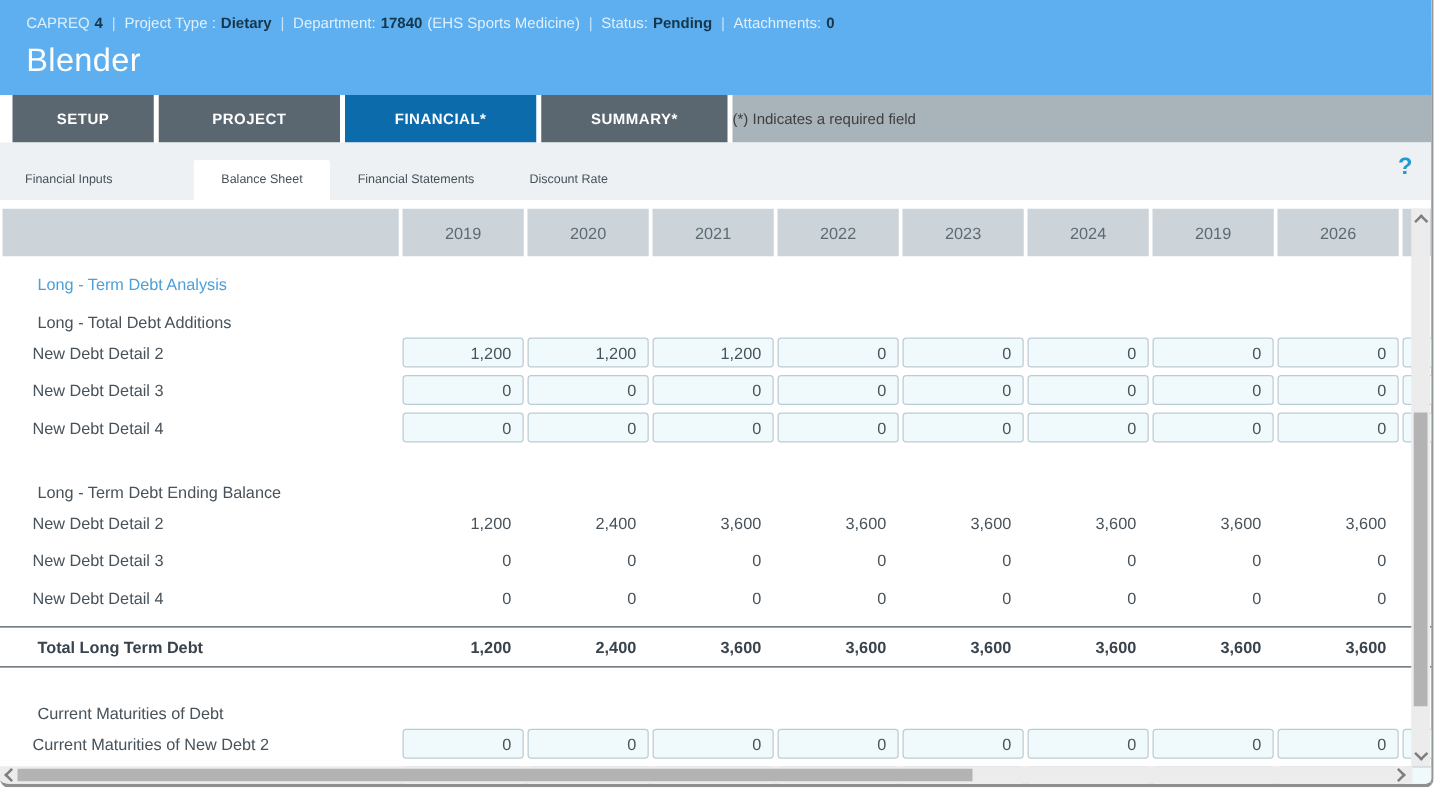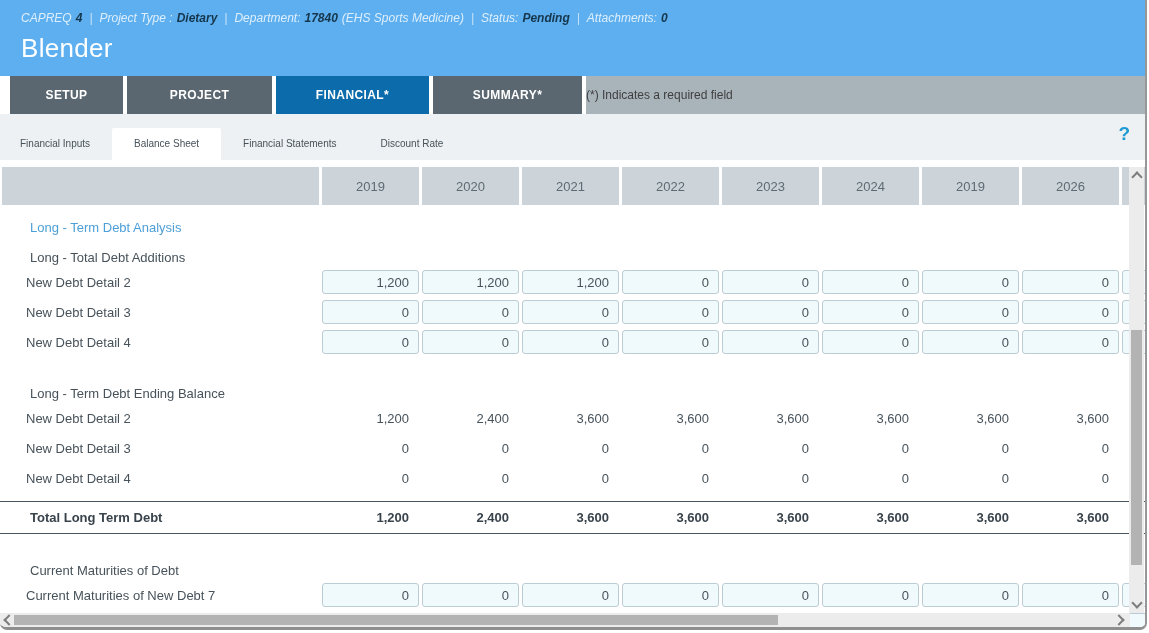--- a/index.html
+++ b/index.html
@@ -6,21 +6,21 @@
   body{font-family:"Liberation Sans",sans-serif;}
 
   .window{
     position:relative;width:1145px;height:627px;background:#fff;
     border-right:2px solid #979797;border-bottom:3px solid #8f8f8f;
     border-radius:0 0 7px 7px;overflow:hidden;
   }
 
   
   .topbar{height:76px;background:var(--header-blue,#5dafef);box-sizing:border-box;padding:11px 0 0 21px;}
-  .meta{font-size:12px;color:rgba(255,255,255,.8);white-space:nowrap;font-style:italic;}
+  .meta{font-size:12px;color:rgba(255,255,255,.8);white-space:nowrap;}
   .meta .dk{color:var(--header-value,#16364c);font-weight:bold;margin-left:4px;}
   .meta .lt{color:rgba(255,255,255,.8);}
   .meta .sfx{margin-left:4px;}
   .meta .sep{margin:0 7px;color:rgba(255,255,255,.65);}
   .title{margin:8px 0 0 0;font-size:26px;font-weight:400;color:#fff;letter-spacing:.3px;}
 
   
   .maintabs{height:38px;display:flex;background:#fff;}
   .mtab{height:38px;line-height:38px;text-align:center;color:#fff;
     background:var(--tab-inactive,#5a6770);font-size:12px;font-weight:bold;
@@ -32,21 +32,21 @@
   .mtab.active{background:var(--tab-active,#0c6bab);}
   .tab-filler{flex:1;background:var(--tabbar-filler,#a9b3ba);margin-left:4px;
     display:flex;align-items:center;justify-content:flex-start;padding-right:13px;}
   .req{font-size:12px;color:#3f3f3f;}
 
   
   .subtabs{height:46px;background:var(--subtab-bar,#eef1f3);display:flex;align-items:flex-end;position:relative;}
   .stab{height:32px;line-height:32px;padding:0 22px;font-size:10px;color:#46525a;
     background:transparent;border:none;font-family:inherit;cursor:pointer;}
   .stab:first-of-type{padding-left:20px;}
-  .stab.active{background:#fff;border-radius:2px 2px 0 0;}
+  .stab.active{background:#fff;border-radius:2px 2px 0 0;margin-left:43px;}
   .help{position:absolute;right:15px;top:9px;font-size:19px;font-weight:bold;
     color:var(--help,#1f9ad3);cursor:pointer;}
 
   
   .gridarea{position:relative;}
   .yearhead{display:flex;margin:7px 0 0 2px;width:1240px;}
   .yh-label{width:317px;height:38px;background:var(--year-cell,#ccd4d9);margin-right:3px;}
   .ycell{width:97px;height:38px;margin-right:3px;background:var(--year-cell,#ccd4d9);
     color:#5d6a73;font-size:13px;display:flex;align-items:center;justify-content:center;}
 
@@ -263,21 +263,21 @@
           <div class="cell">3,600</div>
           <div class="cell">3,600</div>
           <div class="cell">3,600</div>
           <div class="cell">3,600</div>
         </div>
         <div class="spacer"></div>
         <div class="row section">
           <div class="rowlabel">Current Maturities of Debt</div>
         </div>
         <div class="row input">
-          <div class="rowlabel">Current Maturities of New Debt 7</div>
+          <div class="rowlabel">Current Maturities of New Debt 2</div>
           <div class="cell">
             <input type="text" value="0" style="">
           </div>
           <div class="cell">
             <input type="text" value="0" style="">
           </div>
           <div class="cell">
             <input type="text" value="0" style="">
           </div>
           <div class="cell">

